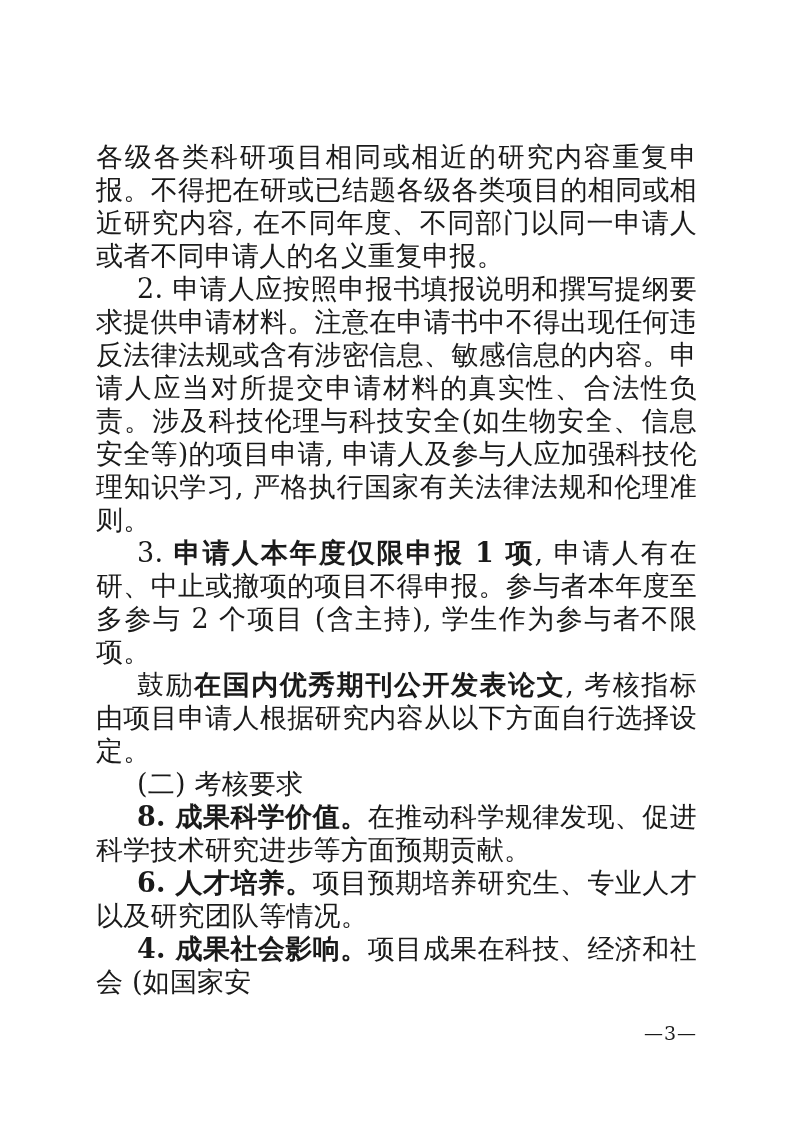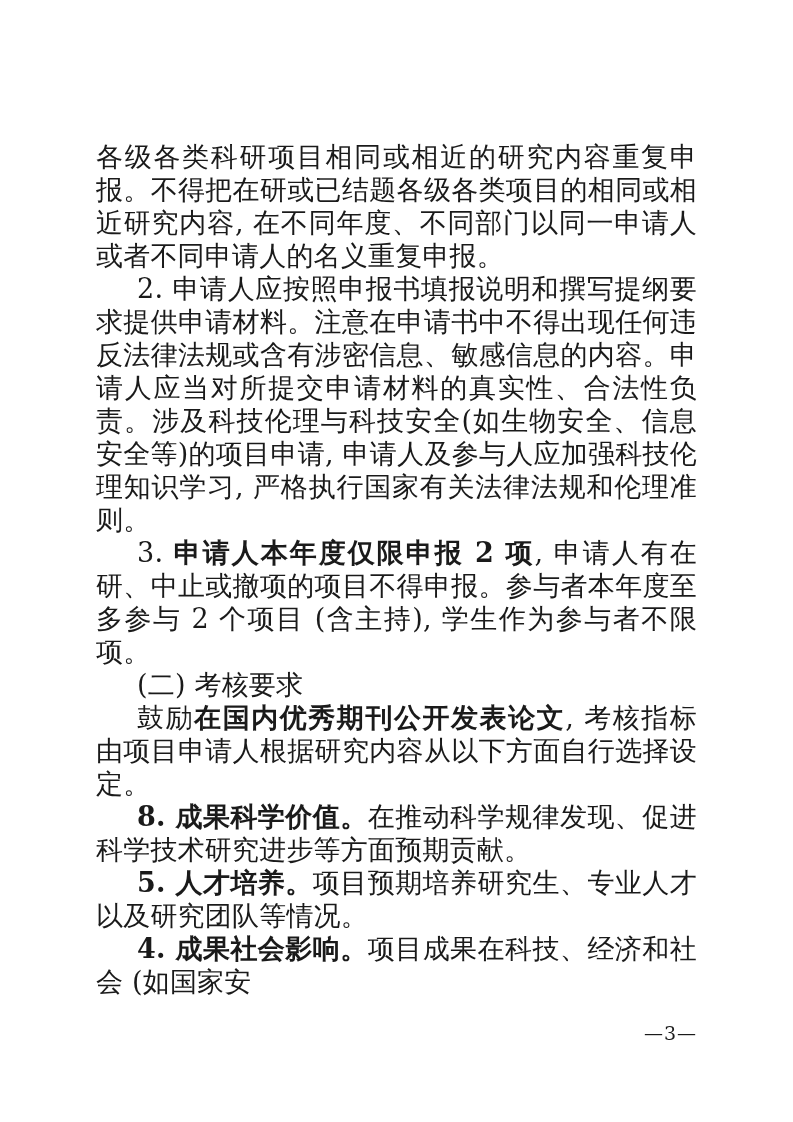--- a/index.html
+++ b/index.html
@@ -53,21 +53,21 @@
     letter-spacing: 1px;
   }
 </style>
 </head>
 <body>
 
 <div class="page">
   <div class="body-text" id="body-content">
       <p class="para"><span>各级各类科研项目相同或相近的研究内容重复申报。不得把在研或已结题各级各类项目的相同或相近研究内容, 在不同年度、不同部门以同一申请人或者不同申请人的名义重复申报。</span></p>
       <p class="para indent2"><span>2. 申请人应按照申报书填报说明和撰写提纲要求提供申请材料。注意在申请书中不得出现任何违反法律法规或含有涉密信息、敏感信息的内容。申请人应当对所提交申请材料的真实性、合法性负责。涉及科技伦理与科技安全(如生物安全、信息安全等)的项目申请, 申请人及参与人应加强科技伦理知识学习, 严格执行国家有关法律法规和伦理准则。</span></p>
-      <p class="para indent2"><span>3. </span><span class="bold">申请人本年度仅限申报 2 项</span><span>, 申请人有在研、中止或撤项的项目不得申报。参与者本年度至多参与 2 个项目 (含主持), 学生作为参与者不限项。</span></p>
+      <p class="para indent2"><span>3. </span><span class="bold">申请人本年度仅限申报 1 项</span><span>, 申请人有在研、中止或撤项的项目不得申报。参与者本年度至多参与 2 个项目 (含主持), 学生作为参与者不限项。</span></p>
+      <p class="para indent2"><span>鼓励</span><span class="bold">在国内优秀期刊公开发表论文</span><span>, 考核指标由项目申请人根据研究内容从以下方面自行选择设定。</span></p>
       <p class="para indent2"><span>(二) 考核要求</span></p>
-      <p class="para indent2"><span>鼓励</span><span class="bold">在国内优秀期刊公开发表论文</span><span>, 考核指标由项目申请人根据研究内容从以下方面自行选择设定。</span></p>
       <p class="para indent2"><span class="bold">8. 成果科学价值。</span><span>在推动科学规律发现、促进科学技术研究进步等方面预期贡献。</span></p>
-      <p class="para indent2"><span class="bold">5. 人才培养。</span><span>项目预期培养研究生、专业人才以及研究团队等情况。</span></p>
+      <p class="para indent2"><span class="bold">6. 人才培养。</span><span>项目预期培养研究生、专业人才以及研究团队等情况。</span></p>
       <p class="para indent2"><span class="bold">4. 成果社会影响。</span><span>项目成果在科技、经济和社会 (如国家安</span></p>
     </div>
   <div class="footer">—3—</div>
 </div>
 
 </body></html>

